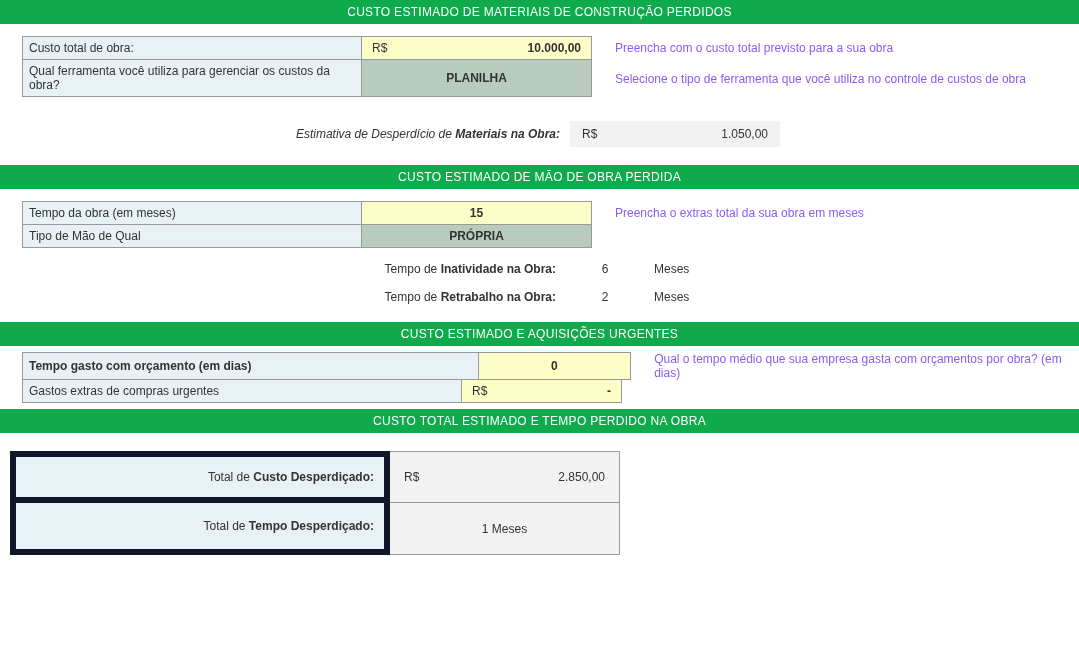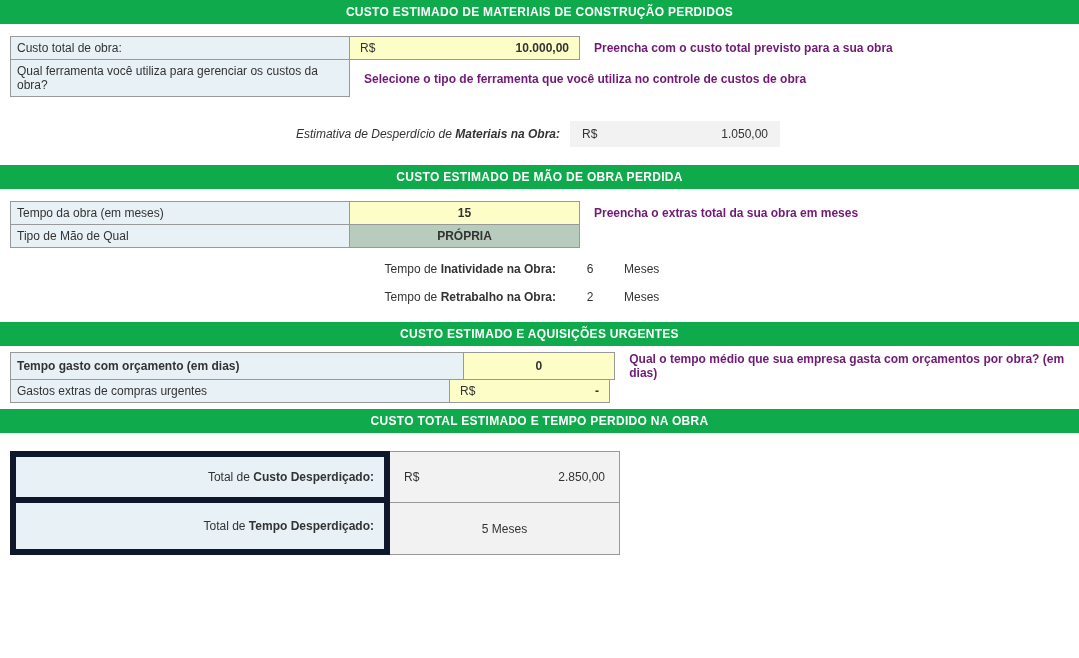--- a/index.html
+++ b/index.html
@@ -6,60 +6,60 @@
   body {
     font-family: Arial, Helvetica, sans-serif;
     font-size: 12px;
     background: #fff;
     width: 1079px;
     color: #333;
   }
   .section-header {
     background: #0eaa4b;
     color: #fff;
-    font-weight: bold;
+    font-weight: normal;
     text-align: center;
     padding: 5px 0;
     font-size: 12px;
     letter-spacing: 0.3px;
   }
   .content { padding: 12px 10px; }
   .row { display: flex; align-items: stretch; }
   .cell {
     border: 1px solid #999;
     padding: 4px 6px;
     display: flex;
     align-items: center;
   }
   .label-cell {
     background: #e8f1f5;
     width: 340px;
     font-size: 12px;
     color: #333;
+    margin-left: 12px;
   }
   .input-yellow {
     background: #fdfdc7;
     width: 230px;
     justify-content: center;
     font-weight: bold;
   }
   .input-yellow.split { justify-content: space-between; padding: 4px 10px; }
   .input-yellow.split .rs { font-weight: normal; }
   .input-green {
     background: #b7ccbd;
     width: 230px;
     justify-content: center;
     font-weight: bold;
   }
   .hint {
-    padding-left: 14px;
-    display: flex;
-    align-items: center;
-    color: #701a75;
-    font-weight: bold;
+    padding-left: 23px;
+    display: flex;
+    align-items: center;
+    color: #8b5cf6;
   }
   .estimate-row {
     display: flex;
     align-items: center;
     margin-top: 24px;
     margin-bottom: 6px;
   }
   .estimate-label {
     width: 560px;
     text-align: right;
@@ -72,20 +72,21 @@
     width: 210px;
     display: flex;
     justify-content: space-between;
     align-items: center;
     padding: 6px 12px;
   }
   .mid-row {
     display: flex;
     align-items: center;
     margin-top: 14px;
+    gap: 15px;
   }
   .mid-label { width: 560px; text-align: right; padding-right: 14px; }
   .mid-val { width: 40px; text-align: center; }
   .mid-unit { padding-left: 14px; }
   .totals { padding: 18px 10px; }
   .total-row { display: flex; }
   .total-label {
     background: #e8f1f5;
     border: 6px solid #0f172a;
     width: 380px;
@@ -120,20 +121,21 @@
   <div class="row">
     <div class="cell label-cell">Custo total de obra:</div>
     <div class="cell input-yellow split">
       <span class="rs">R$</span>
       <span>10.000,00</span>
     </div>
     <div class="hint">Preencha com o custo total previsto para a sua obra</div>
   </div>
   <div class="row">
     <div class="cell label-cell">Qual ferramenta você utiliza para gerenciar os custos da obra?</div>
+    <div class="cell input-green">PLANILHA</div>
     <div class="hint">Selecione o tipo de ferramenta que você utiliza no controle de custos de obra</div>
   </div>
   <div class="estimate-row">
     <div class="estimate-label">
       <span>Estimativa de Desperdício de </span><b>Materiais na Obra:</b>
     </div>
     <div class="estimate-value">
       <span>R$</span>
       <span>1.050,00</span>
     </div>
@@ -193,15 +195,15 @@
     </div>
     <div class="total-value split">
       <span>R$</span>
       <span>2.850,00</span>
     </div>
   </div>
   <div class="total-row">
     <div class="total-label">
       <span><span>Total de </span><b>Tempo Desperdiçado:</b></span>
     </div>
-    <div class="total-value center">5 Meses</div>
+    <div class="total-value center">1 Meses</div>
   </div>
 </div>
 
 </body></html>

